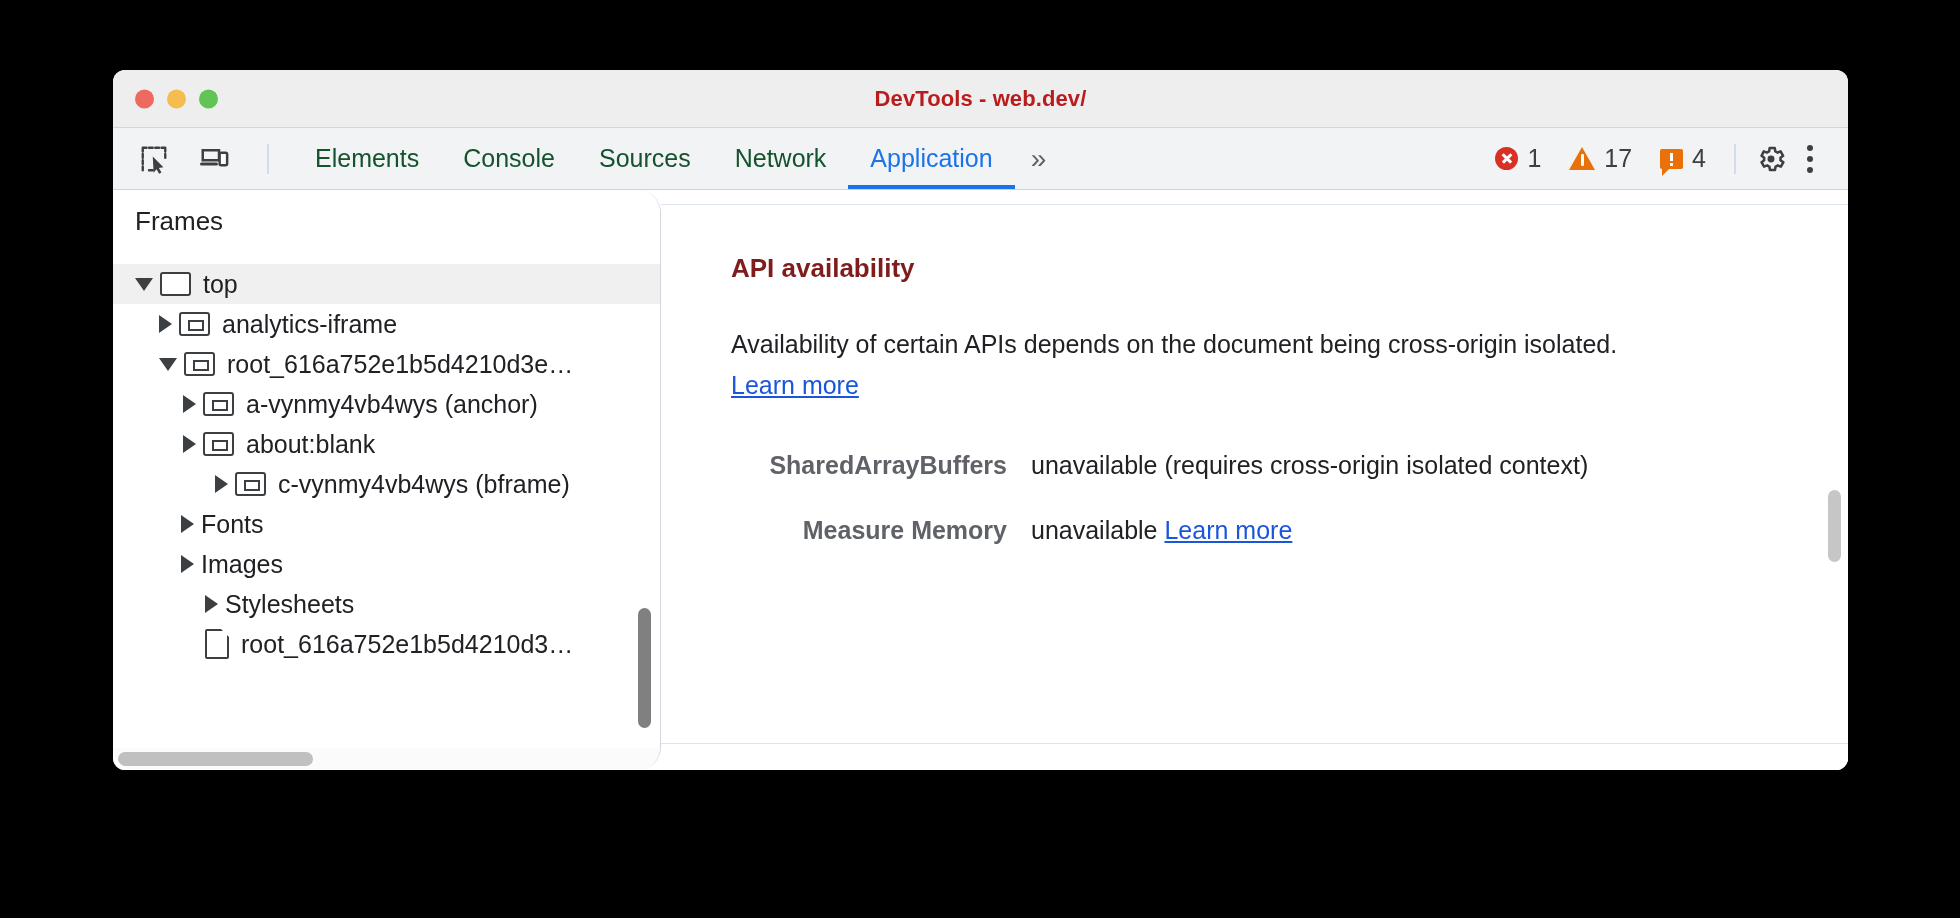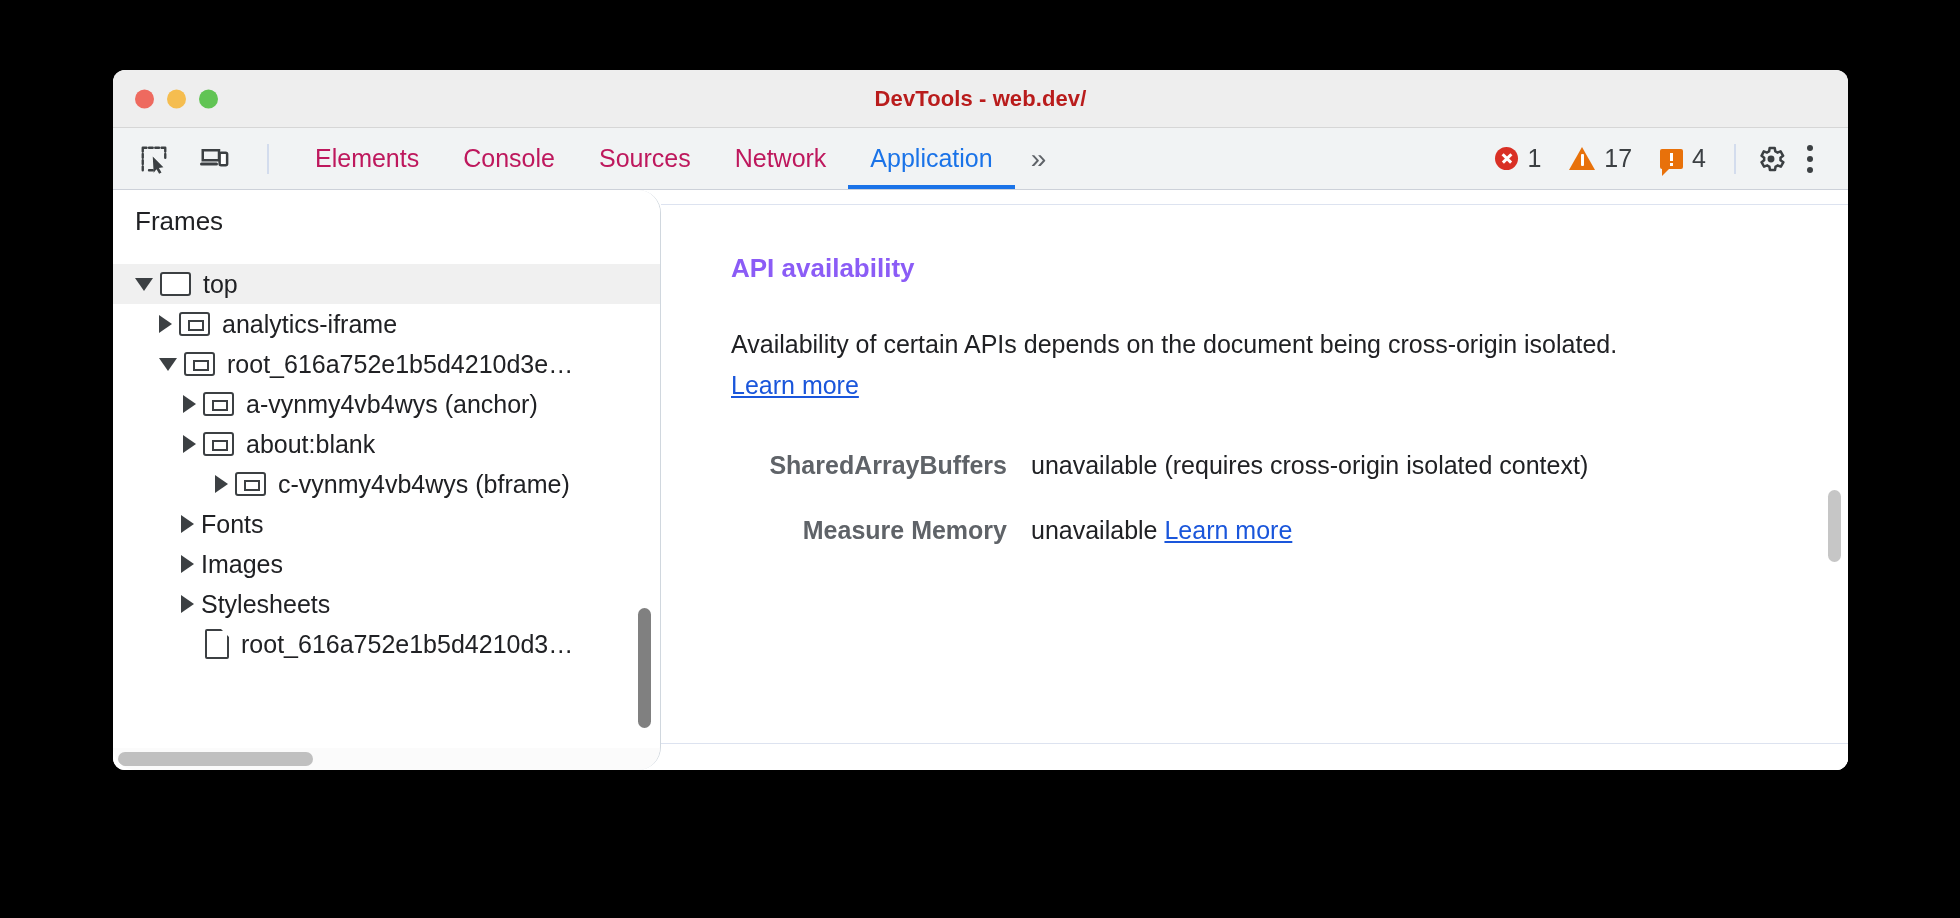--- a/index.html
+++ b/index.html
@@ -97,21 +97,21 @@
   #tabs {
     display: flex;
     align-items: stretch;
     margin-left: 10px;
   }
   .tab {
     display: flex;
     align-items: center;
     padding: 0 22px;
     font-size: 25px;
-    color: #be185d;
+    color: #14532d;
     position: relative;
     white-space: nowrap;
   }
   .tab.active { color: #1a73e8; }
   .tab.active::after {
     content: "";
     position: absolute;
     left: 0; right: 0; bottom: 0;
     height: 4px;
     background: #1a73e8;
@@ -339,21 +339,21 @@
     height: 1px; background: #dde3f0;
   }
   #main-content {
     position:absolute;
     left: 0; right: 0; top: 15px; bottom: 27px;
     padding: 48px 70px 0 70px;
   }
   #api-heading {
     font-size: 26px;
     font-weight: bold;
-    color: #8b5cf6;
+    color: #7f1d1d;
     margin-bottom: 40px;
   }
   #api-desc {
     font-size: 25px;
     color: #202124;
     line-height: 1.62;
     max-width: 890px;
     margin-bottom: 40px;
   }
   .link {
@@ -506,21 +506,21 @@
         <div class="tree-row" style="padding-left:68px">
           <span class="twisty collapsed"></span>
           <span class="label">Fonts</span>
         </div>
 
         <div class="tree-row" style="padding-left:68px">
           <span class="twisty collapsed"></span>
           <span class="label">Images</span>
         </div>
 
-        <div class="tree-row" style="padding-left:68px">
+        <div class="tree-row" style="padding-left:92px">
           <span class="twisty collapsed"></span>
           <span class="label">Stylesheets</span>
         </div>
 
         <div class="tree-row" style="padding-left:92px">
           <span class="doc-icon"></span>
           <span class="label">root_616a752e1b5d4210d3…</span>
         </div>
 
       </div>

